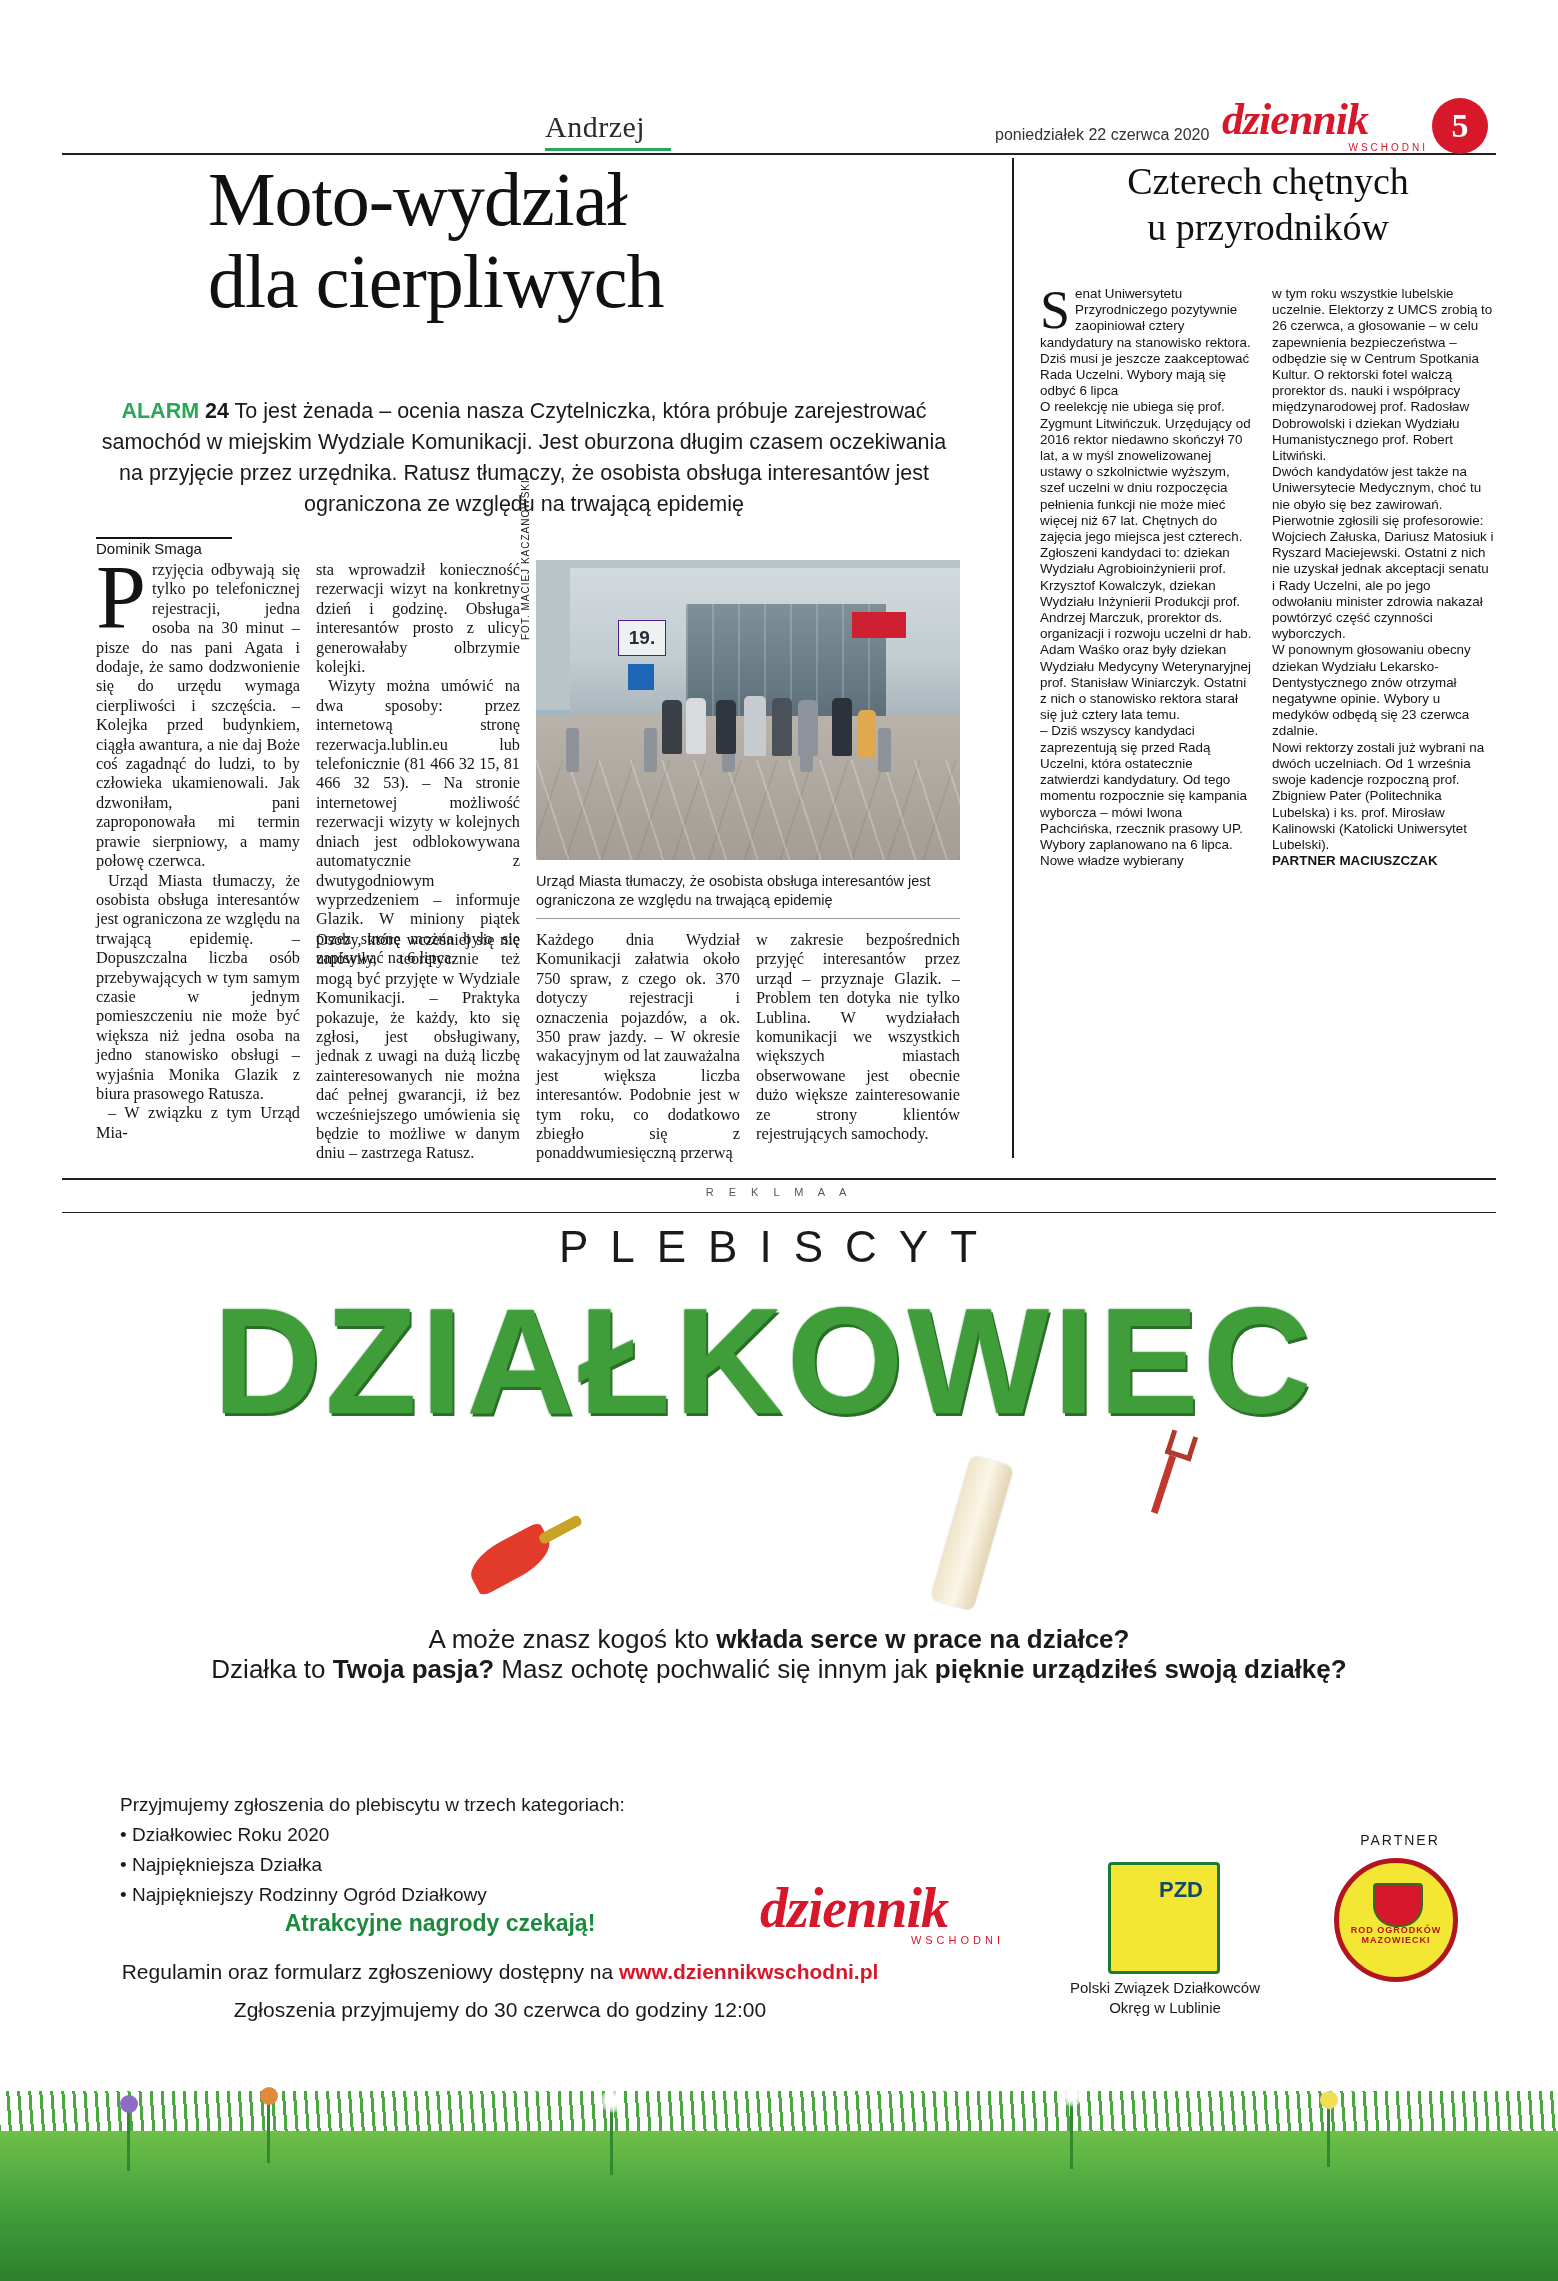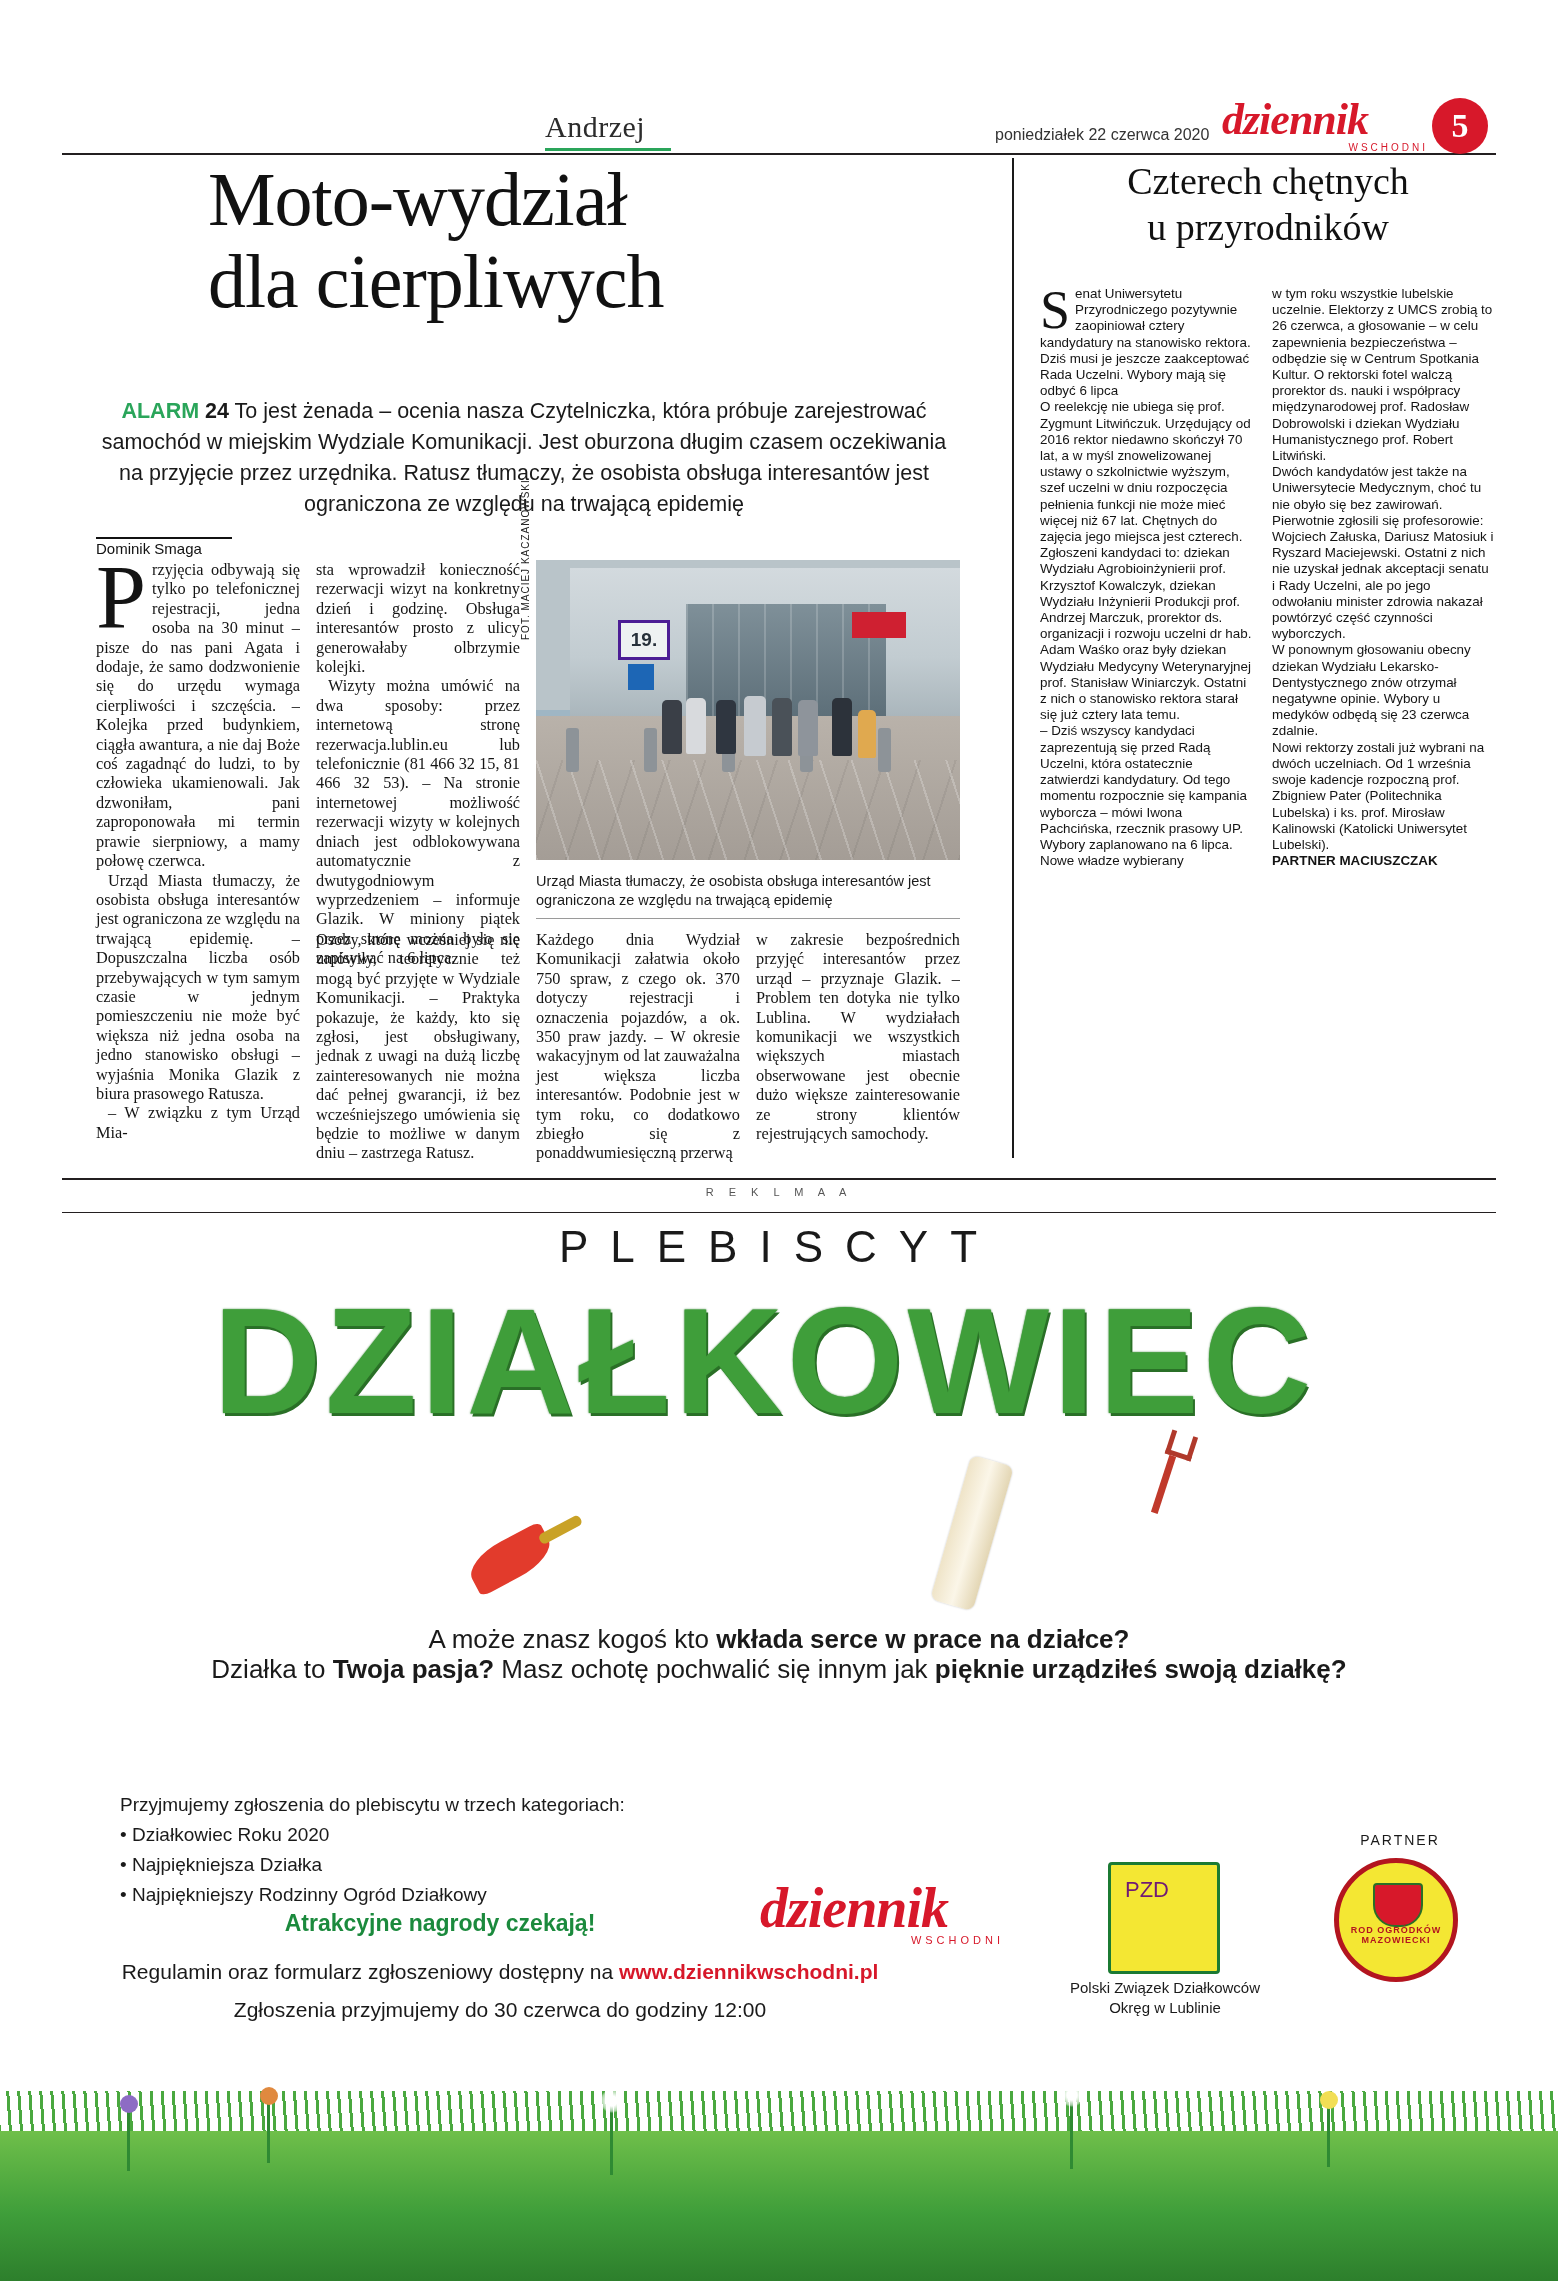--- a/index.html
+++ b/index.html
@@ -132,21 +132,21 @@
   .photo .glass:after{
     content:"";position:absolute;left:0;top:0;width:100%;height:100%;
     background:repeating-linear-gradient(90deg,rgba(255,255,255,.18) 0 2px,rgba(0,0,0,0) 2px 26px);
   }
   .photo .sign{
     position:absolute;left:316px;top:52px;width:54px;height:26px;background:#cf2031;
   }
   .photo .num19{
     position:absolute;left:82px;top:60px;width:46px;height:34px;background:#eef1f2;
     color:#27303a;font-family:"Liberation Sans",sans-serif;font-size:19px;font-weight:bold;
-    display:flex;align-items:center;justify-content:center;border:3px solid #4c1d95;
+    display:flex;align-items:center;justify-content:center;border:1px solid #4c1d95;
   }
   .photo .blue{
     position:absolute;left:92px;top:104px;width:26px;height:26px;background:#1d66b5;
   }
   .photo .ground{
     position:absolute;left:0;top:156px;width:100%;height:144px;
     background:linear-gradient(180deg,#b9b2aa 0%,#a49d96 100%);
   }
   .photo .pav{
     position:absolute;left:0;top:200px;width:100%;height:100px;
@@ -277,22 +277,22 @@
     position:absolute;right:6px;top:54px;
     font-family:"Liberation Sans", sans-serif;font-size:11px;letter-spacing:4px;color:#d7182a;
   }
 
   .pzd{
     position:absolute;left:1108px;top:1862px;width:106px;height:106px;
     background:#f4e733;border:3px solid #1b7a33;border-radius:4px;
   }
   .pzd .inner{
     position:absolute;left:14px;top:12px;width:78px;height:80px;
-    color:#701a75;font-family:"Liberation Sans", sans-serif;font-weight:normal;font-size:22px;
-    line-height:26px;text-align:left;
+    color:#0c4a6e;font-family:"Liberation Sans", sans-serif;font-weight:bold;font-size:22px;
+    line-height:26px;text-align:right;
   }
   .pzd-cap{
     position:absolute;left:1030px;top:1978px;width:270px;text-align:center;
     font-family:"Liberation Sans", sans-serif;font-size:15px;line-height:20px;color:#1a1a1a;
   }
   .partner-lbl{
     position:absolute;left:1290px;top:1832px;width:220px;text-align:center;
     font-family:"Liberation Sans", sans-serif;font-size:14px;letter-spacing:2px;color:#1a1a1a;
   }
   .rod{

